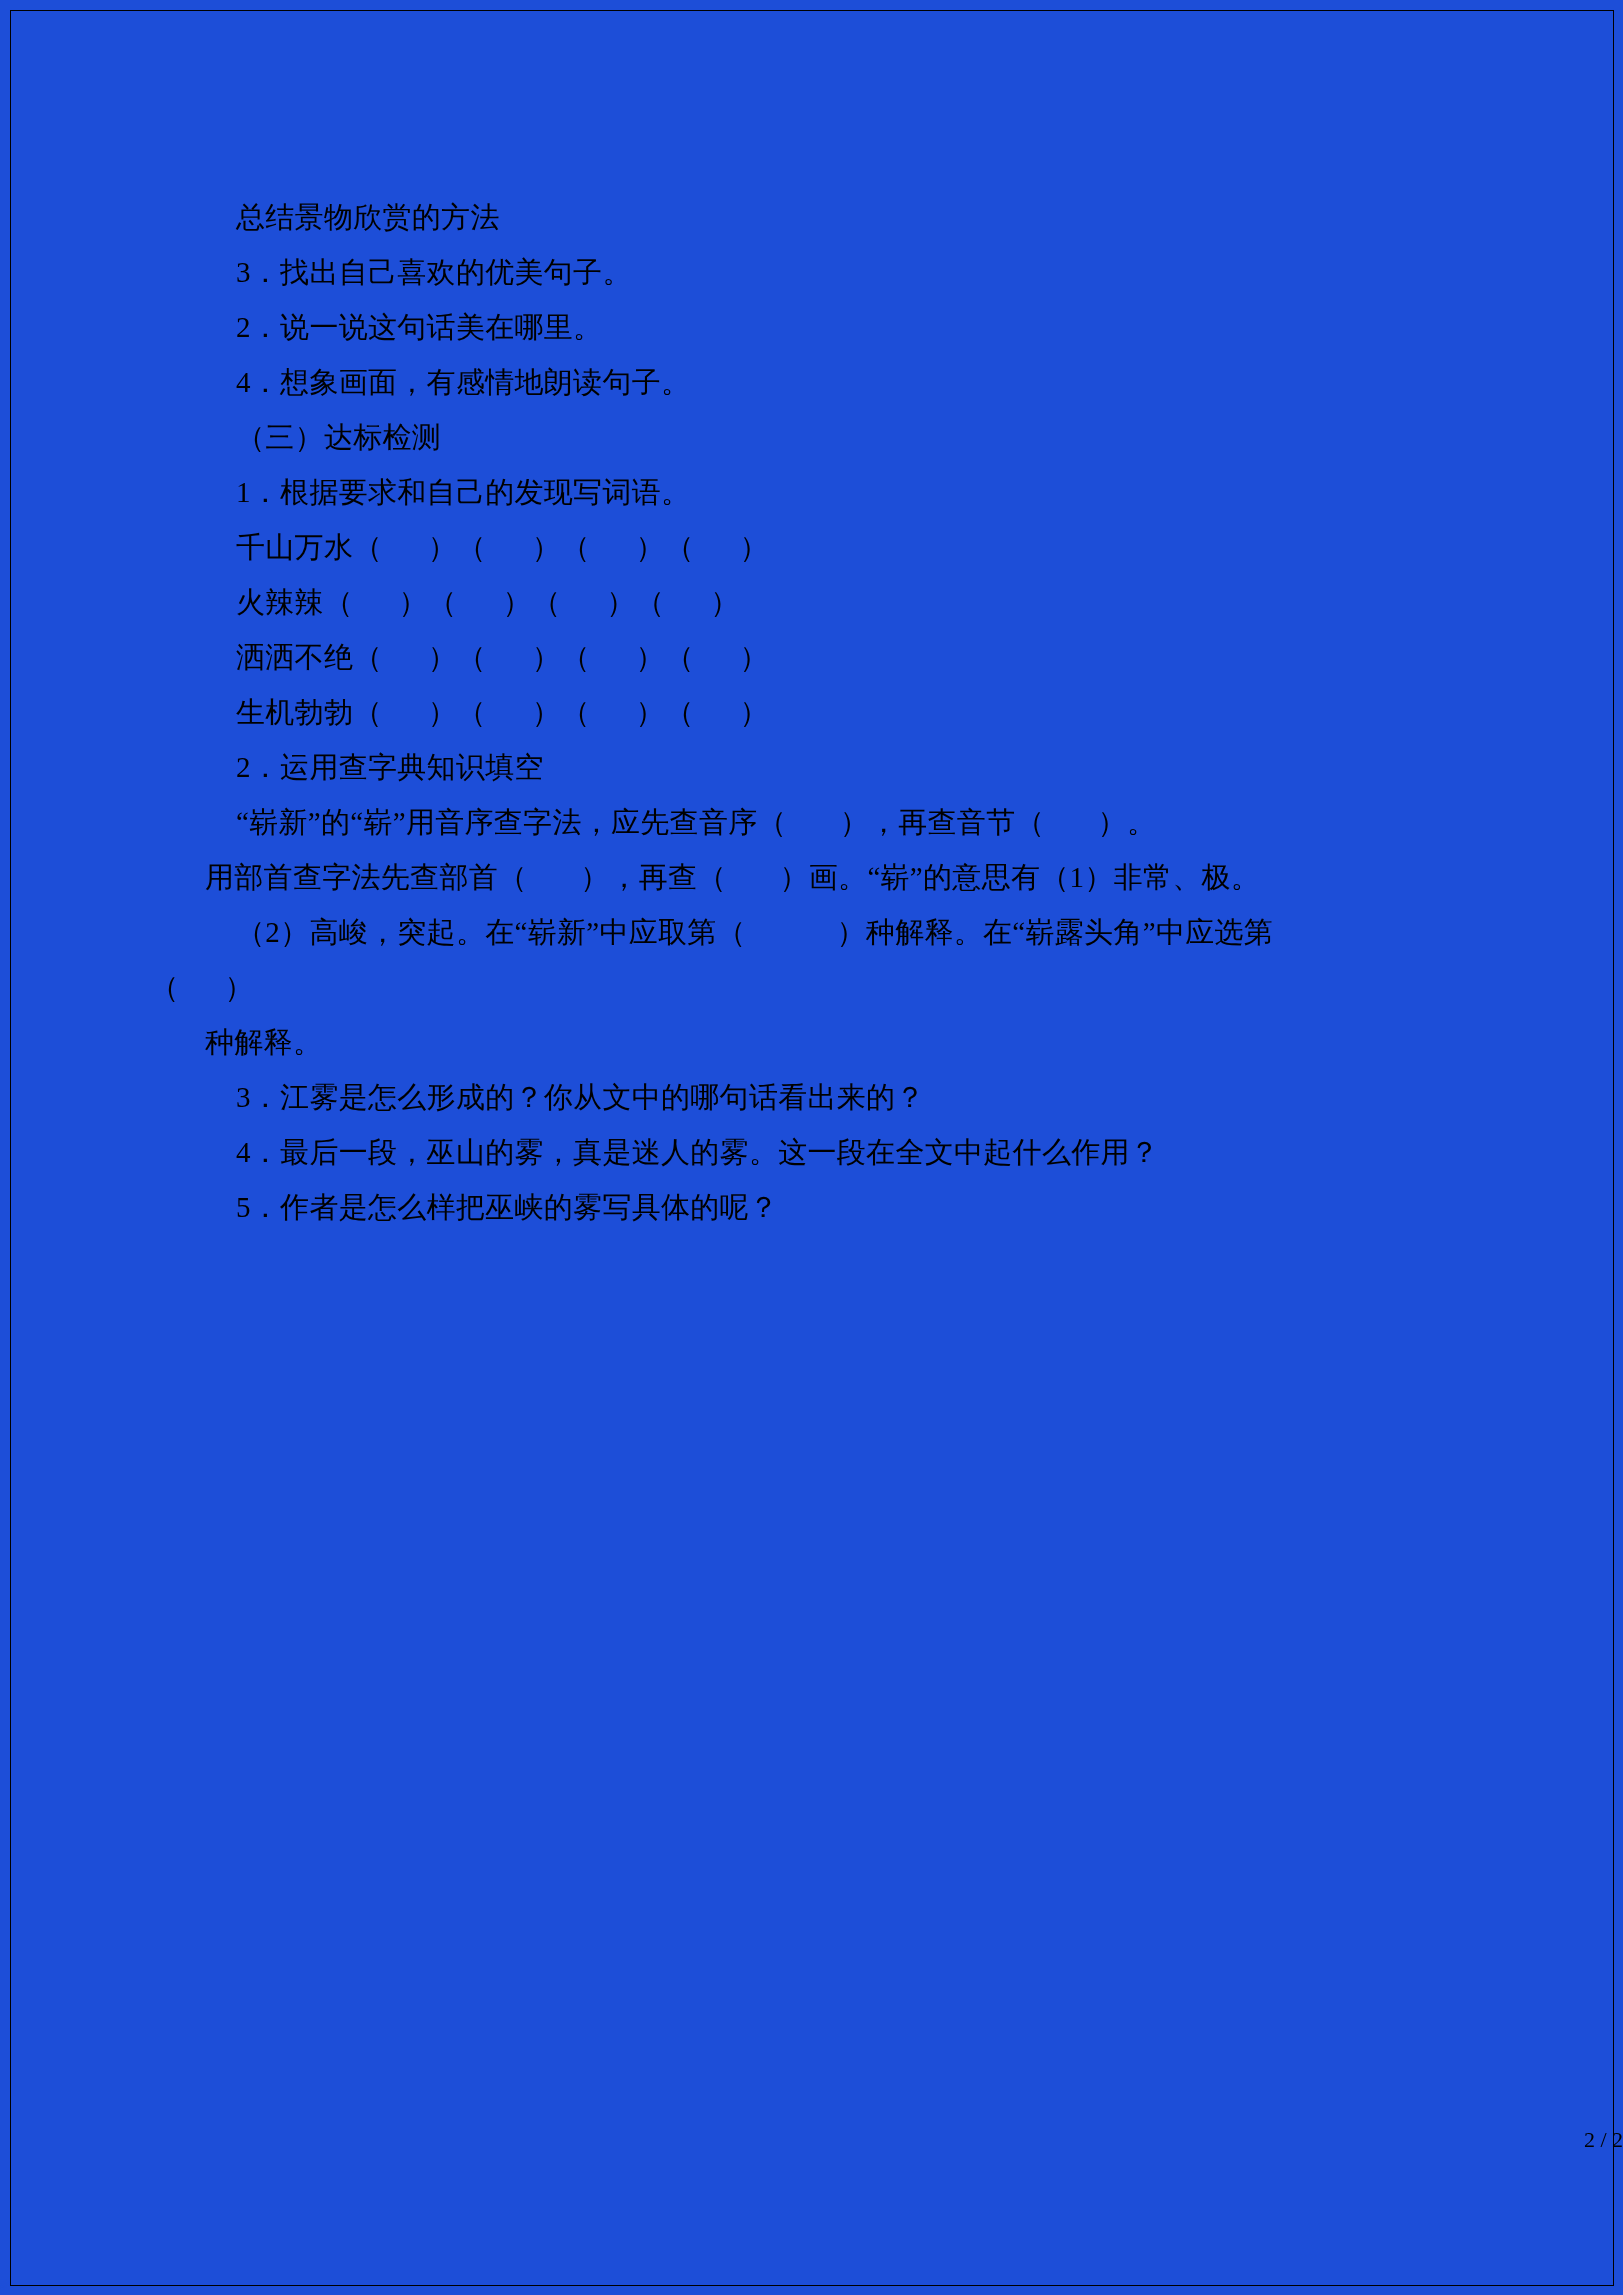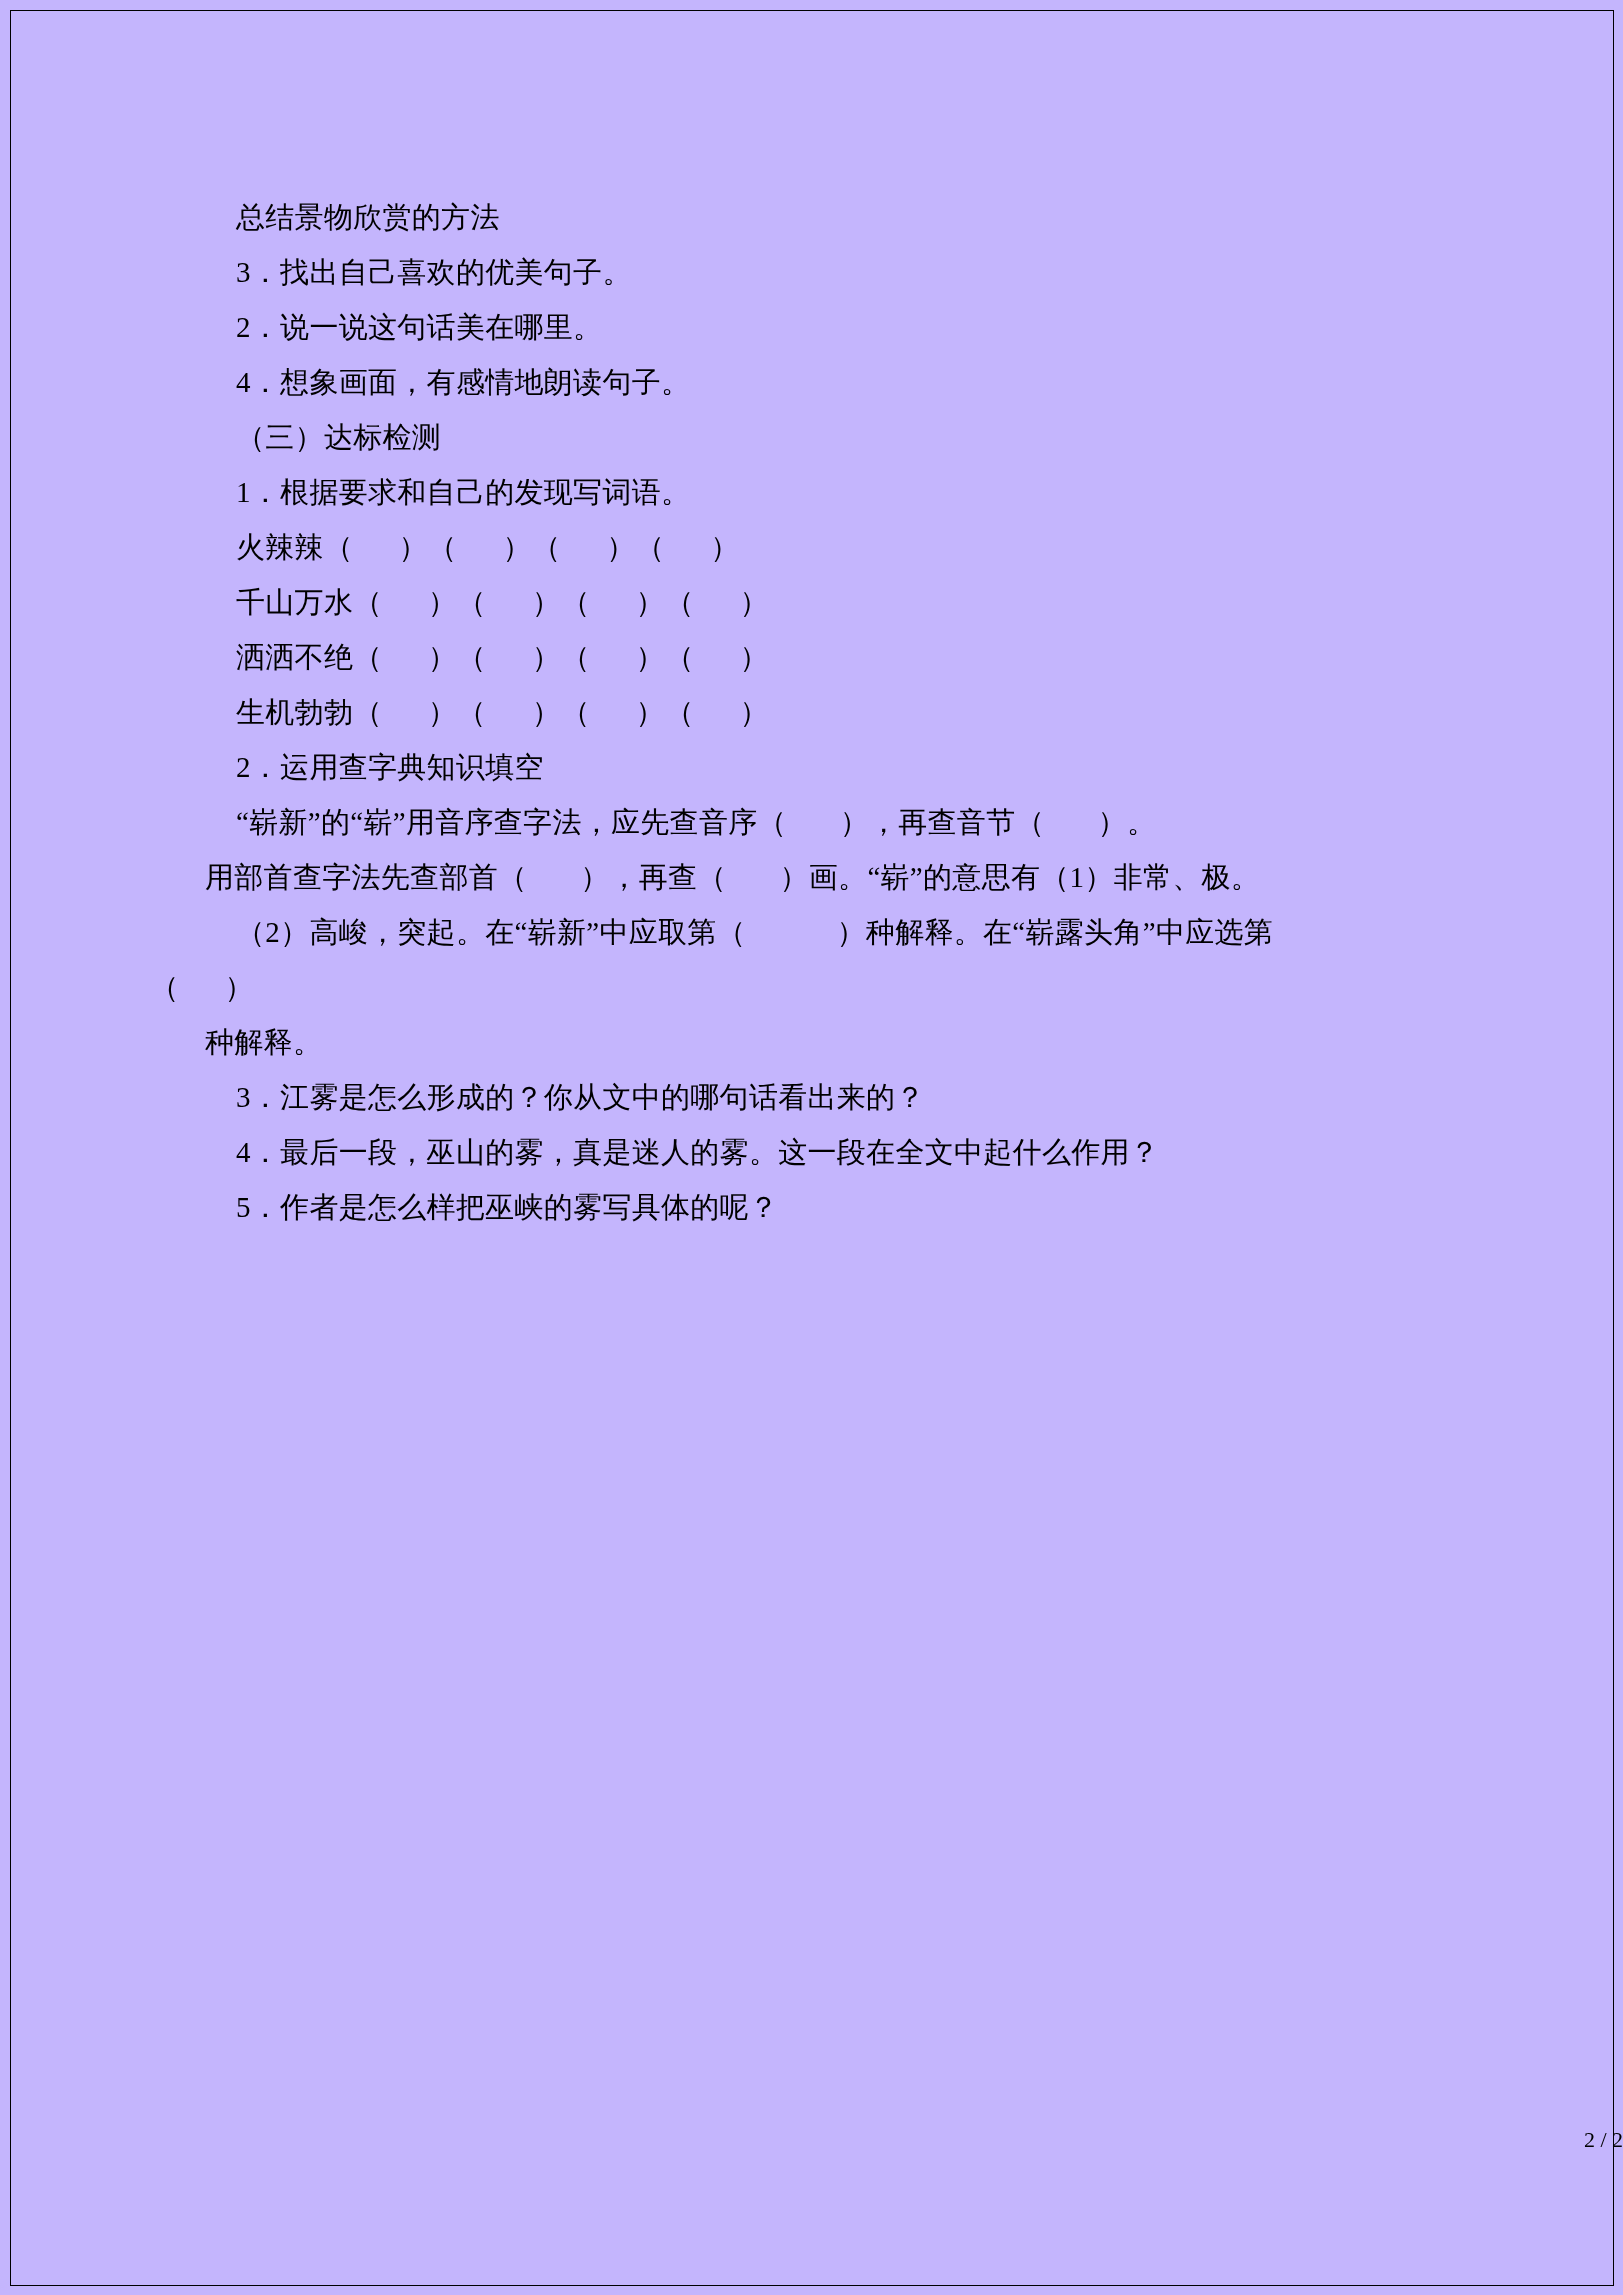--- a/index.html
+++ b/index.html
@@ -8,21 +8,21 @@
     background: #ffffff;
   }
   body {
     font-family: "Liberation Serif", "DejaVu Serif", serif;
     color: #000000;
   }
   .page {
     position: relative;
     width: 1623px;
     height: 2295px;
-    background: #c4b5fd;
+    background: #1d4ed8;
     box-sizing: border-box;
     overflow: hidden;
   }
   .page-border {
     position: absolute;
     left: 9.5px;
     top: 9.5px;
     width: 1604px;
     height: 2276px;
     border: 1.4px solid #000000;
@@ -68,22 +68,22 @@
 <div class="page">
   <div class="page-border"></div>
 
   <div class="content">
     <div class="line indent">总结景物欣赏的方法</div>
     <div class="line indent">3．找出自己喜欢的优美句子。</div>
     <div class="line indent">2．说一说这句话美在哪里。</div>
     <div class="line indent">4．想象画面，有感情地朗读句子。</div>
     <div class="line indent">（三）达标检测</div>
     <div class="line indent">1．根据要求和自己的发现写词语。</div>
+    <div class="line indent">千山万水（      ）（      ）（      ）（      ）</div>
     <div class="line indent">火辣辣（      ）（      ）（      ）（      ）</div>
-    <div class="line indent">千山万水（      ）（      ）（      ）（      ）</div>
     <div class="line indent">洒洒不绝（      ）（      ）（      ）（      ）</div>
     <div class="line indent">生机勃勃（      ）（      ）（      ）（      ）</div>
     <div class="line indent">2．运用查字典知识填空</div>
     <div class="line indent">“崭新”的“崭”用音序查字法，应先查音序（       ），再查音节（       ）。</div>
     <div class="line noindent">用部首查字法先查部首（       ），再查（       ）画。“崭”的意思有（1）非常、极。</div>
     <div class="line indent">（2）高峻，突起。在“崭新”中应取第（            ）种解释。在“崭露头角”中应选第</div>
     <div class="line overflow-left">（      ）</div>
     <div class="line noindent">种解释。</div>
     <div class="line indent">3．江雾是怎么形成的？你从文中的哪句话看出来的？</div>
     <div class="line indent">4．最后一段，巫山的雾，真是迷人的雾。这一段在全文中起什么作用？</div>

